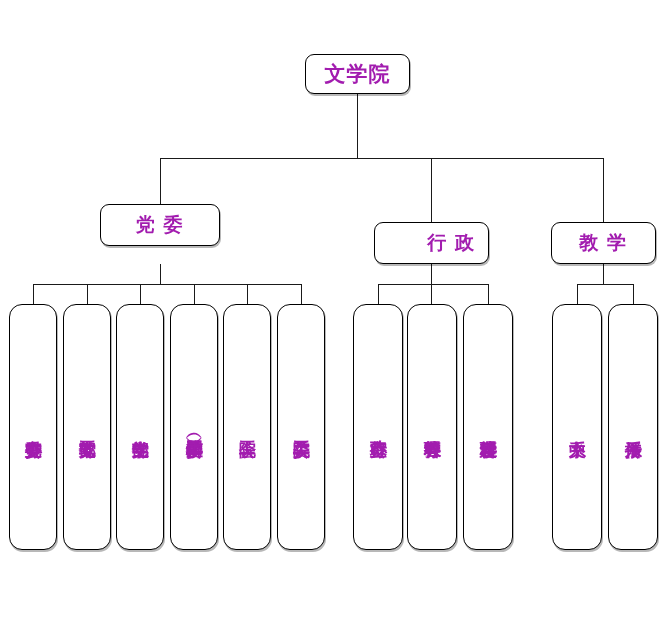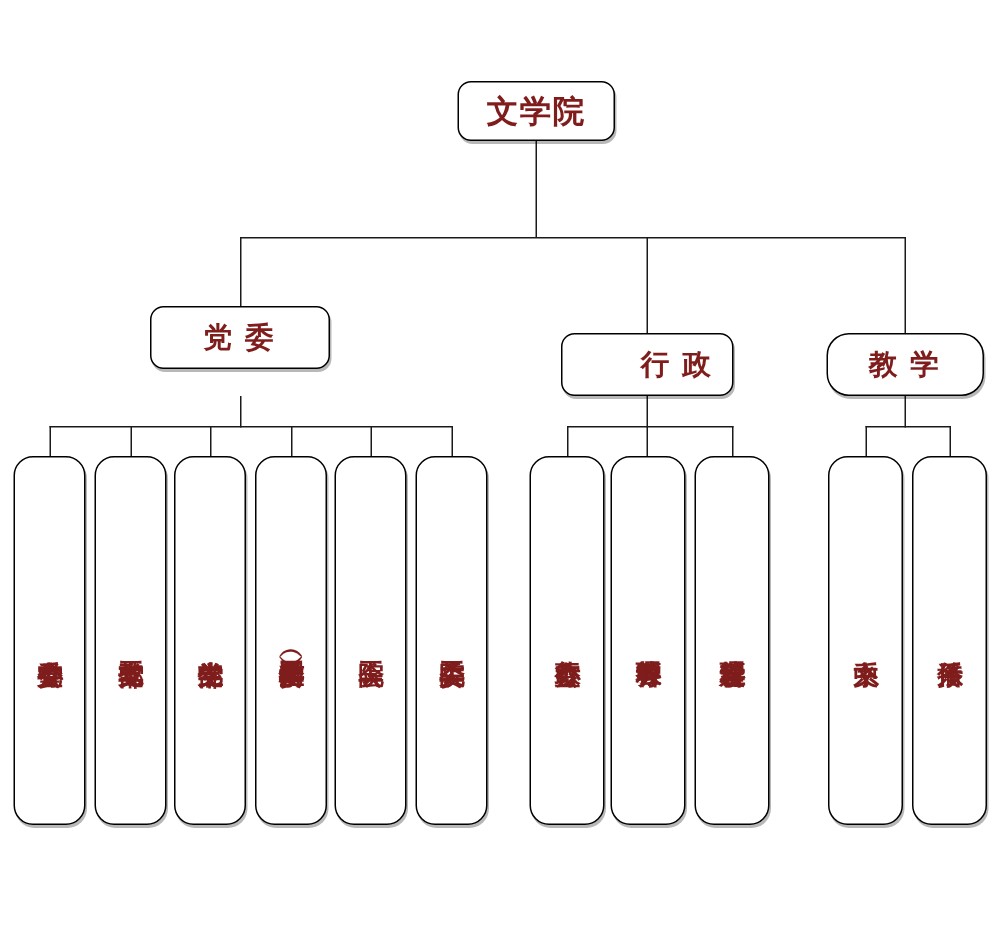--- a/index.html
+++ b/index.html
@@ -21,21 +21,21 @@
     width: 1px;
     background: #1a1a1a;
   }
   .node {
     position: absolute;
     background: #ffffff;
     border: 1.5px solid #000000;
     display: flex;
     align-items: center;
     justify-content: center;
-    color: #7f1d1d;
+    color: #a21caf;
     font-weight: bold;
     box-sizing: border-box;
     box-shadow: 1px 2px 0 rgba(0,0,0,0.28);
     text-align: center;
   }
   .lvl1 {
     border-radius: 9px;
     font-size: 21px;
     letter-spacing: 1px;
   }
@@ -80,21 +80,21 @@
 
   <div class="vline" style="left:603px;top:264px;height:21px;"></div>
   <div class="hline" style="left:577px;top:284px;width:57px;"></div>
   <div class="vline" style="left:577px;top:284px;height:20px;"></div>
   <div class="vline" style="left:633px;top:284px;height:20px;"></div>
 
   <div class="node lvl1" style="left:305px;top:54px;width:105px;height:40px;">文学院</div>
 
   <div class="node lvl2" style="left:100px;top:204px;width:120px;height:42px;">党 委</div>
   <div class="node lvl2" style="left:374px;top:222px;width:115px;height:42px;padding-left:40px;">行 政</div>
-  <div class="node lvl2" style="left:551px;top:222px;width:105px;height:42px;border-radius:15px;">教 学</div>
+  <div class="node lvl2" style="left:551px;top:222px;width:105px;height:42px;">教 学</div>
 
   <div class="node lvl3" style="left:9px;top:304px;width:48px;height:246px;">党委办公室</div>
   <div class="node lvl3" style="left:63px;top:304px;width:48px;height:246px;">教工党支部</div>
   <div class="node lvl3" style="left:116px;top:304px;width:48px;height:246px;">学生党支部</div>
   <div class="node lvl3" style="left:170px;top:304px;width:48px;height:246px;">学生工作科（团委）</div>
   <div class="node lvl3" style="left:223px;top:304px;width:48px;height:246px;">院工会</div>
   <div class="node lvl3" style="left:277px;top:304px;width:48px;height:246px;">院关工委</div>
 
   <div class="node lvl3" style="left:353px;top:304px;width:50px;height:246px;">行政办公室</div>
   <div class="node lvl3" style="left:407px;top:304px;width:50px;height:246px;">教务管理科</div>

